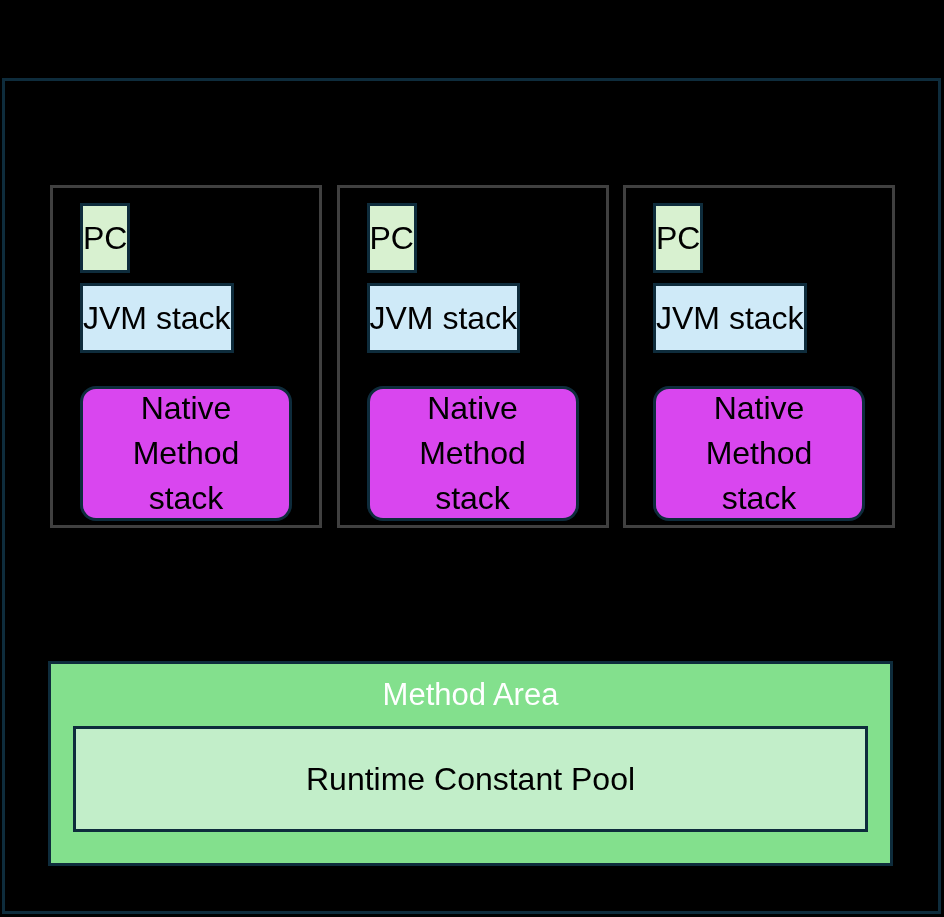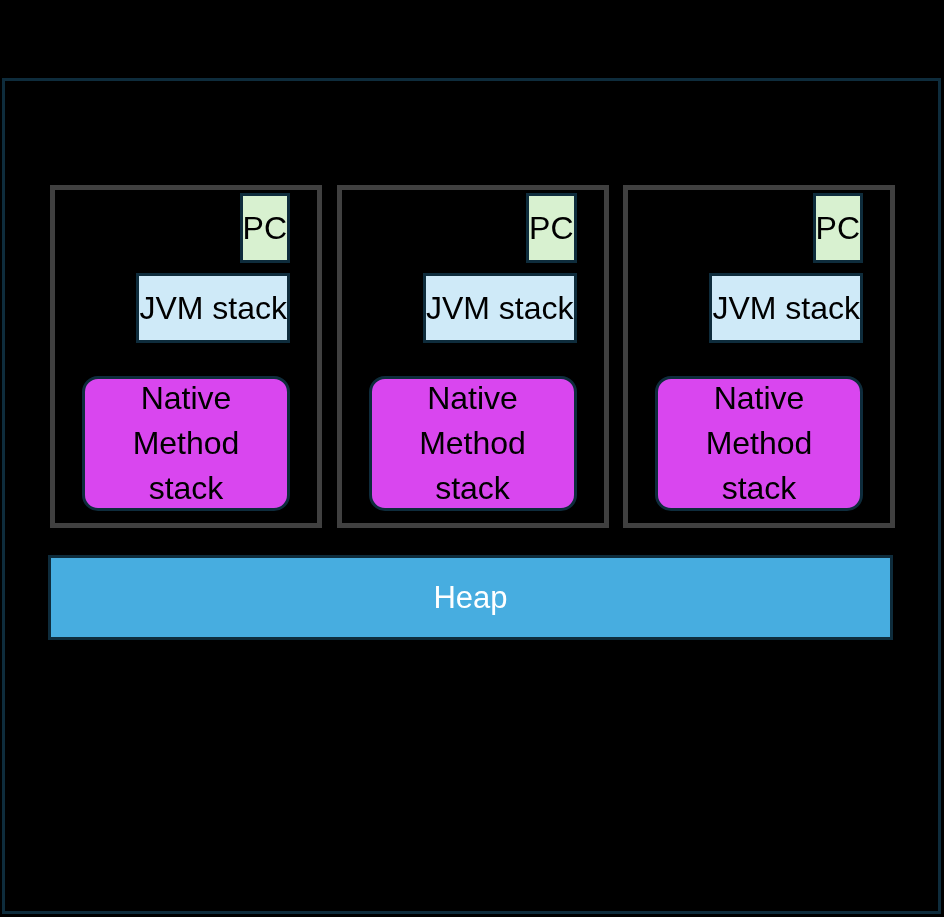--- a/index.html
+++ b/index.html
@@ -31,26 +31,26 @@
     top: 104px;
     width: 845px;
     height: 343px;
     display: flex;
     justify-content: space-between;
   }
   .thread-column {
     box-sizing: border-box;
     width: 272px;
     height: 343px;
-    border: 5px solid #404040;
+    border: 3px solid #404040;
     background: #000000;
-    padding: 3px 27px 0 27px;
+    padding: 15px 27px 0 27px;
     display: flex;
     flex-direction: column;
-    align-items: flex-end;
+    align-items: flex-start;
   }
   .box {
     box-sizing: border-box;
     border: 3px solid #0e2c3c;
     display: flex;
     align-items: center;
     justify-content: center;
     text-align: center;
     font-size: 32px;
     color: #000000;
@@ -160,19 +160,22 @@
         <div class="box jvm">
           <span>JVM stack</span>
         </div>
         <div class="box native">
           <span>Native Method stack</span>
         </div>
       </div>
 
     </div>
 
-    <div class="heap-bar">
-      <span>Heap</span>
+
+    <div class="method-area">
+      <div class="method-area-label">Method Area</div>
+      <div class="runtime-pool">
+        <span>Runtime Constant Pool</span>
+      </div>
     </div>
-
 
   </div>
 </div>
 
 </body></html>

